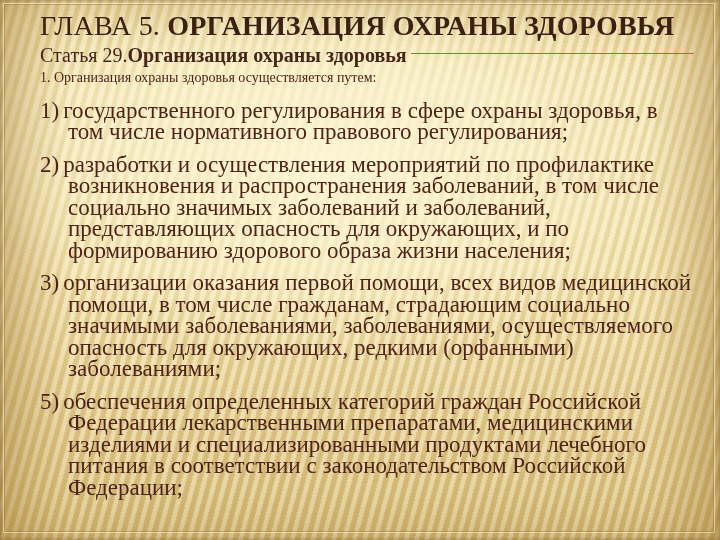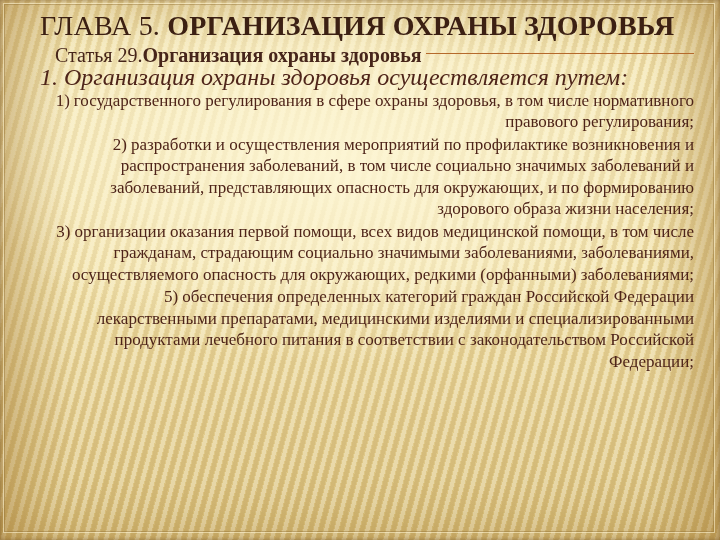--- a/index.html
+++ b/index.html
@@ -39,44 +39,41 @@
     letter-spacing: 0.2px;
     margin-bottom: 3px;
   }
   .title .bold { font-weight: bold; }
   .subtitle-row {
     display: flex;
     align-items: center;
     font-size: 20px;
     line-height: 22px;
     color: #46251A;
-    margin-left: 15px;
   }
   .subtitle-row .bold { font-weight: bold; }
   .rule {
     flex: 1;
     height: 1px;
     background: #B56A2C;
     margin-left: 4px;
     transform: translateY(-2px);
   }
   .intro {
-    font-size: 24px;
+    font-size: 14px;
     line-height: 21.5px;
     margin-top: 1px;
-    font-style: italic;
   }
   .items { margin-top: 1px; }
   .item {
-    font-size: 17px;
+    font-size: 23px;
     line-height: 21.5px;
     padding-left: 28px;
     text-indent: -28px;
-    margin-top: 1px;
-    text-align: right;
+    margin-top: 11px;
   }
   .item .num { margin-right: 4px; }
 </style>
 </head>
 <body>
 
 <div class="slide">
   <div class="frame"></div>
 
   <div class="content">

